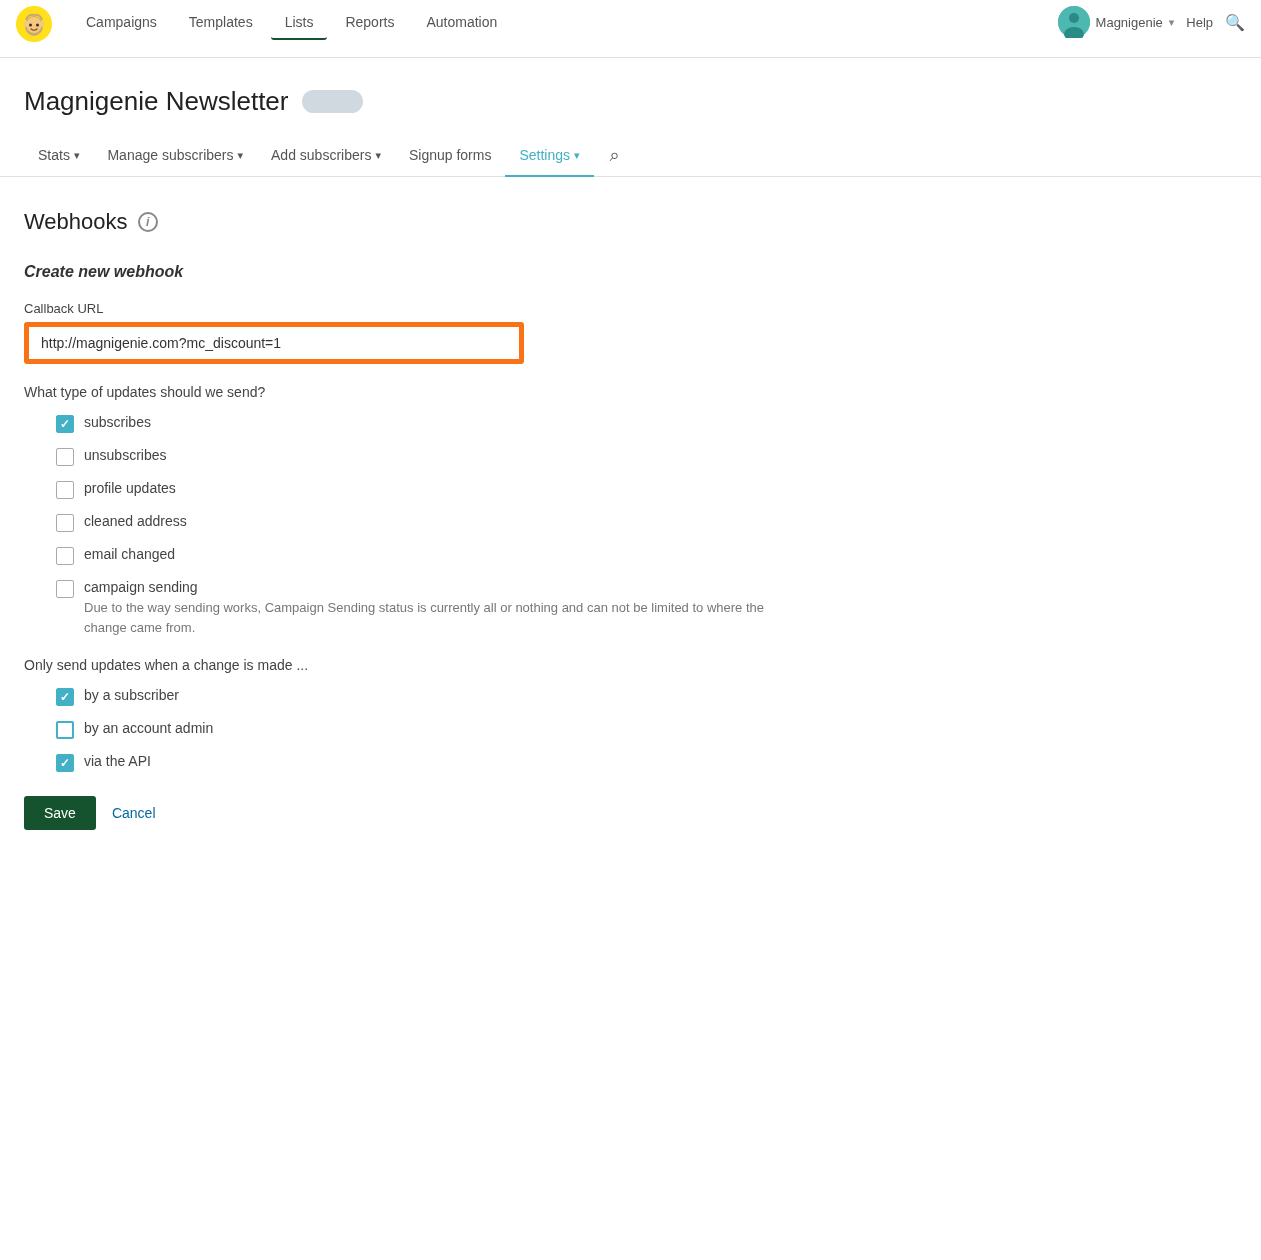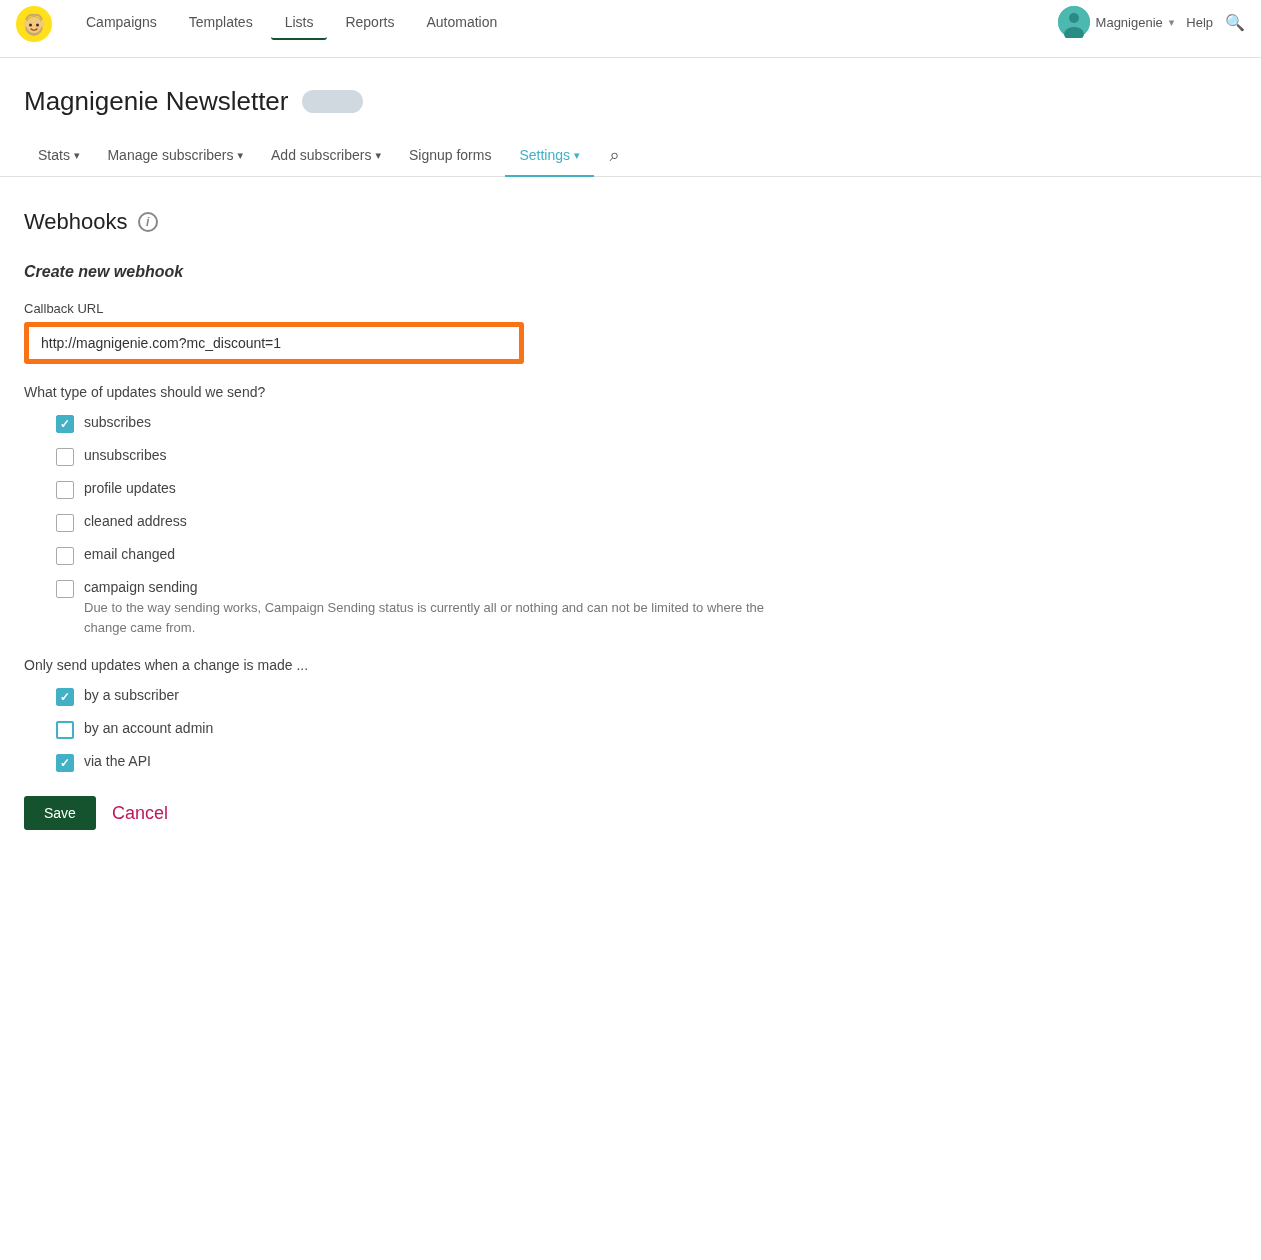--- a/index.html
+++ b/index.html
@@ -256,22 +256,22 @@
       padding: 9px 20px;
       border-radius: 3px;
       font-size: 14px;
       cursor: pointer;
       font-weight: 500;
     }
 
     .btn-cancel {
       background: none;
       border: none;
-      color: #be185d;
-      font-size: 18px;
+      color: #0369a1;
+      font-size: 14px;
       cursor: pointer;
       text-decoration: none;
     }
 
     
     .chimp-logo {
       width: 36px;
       height: 36px;
     }
   </style>

